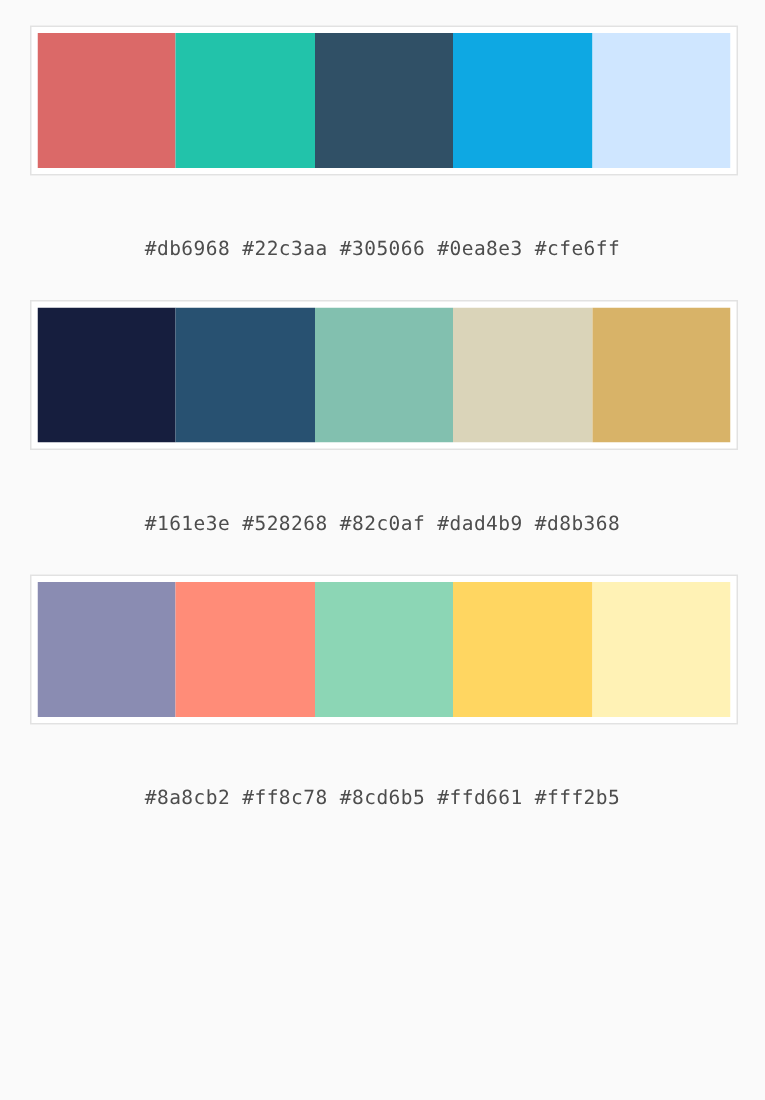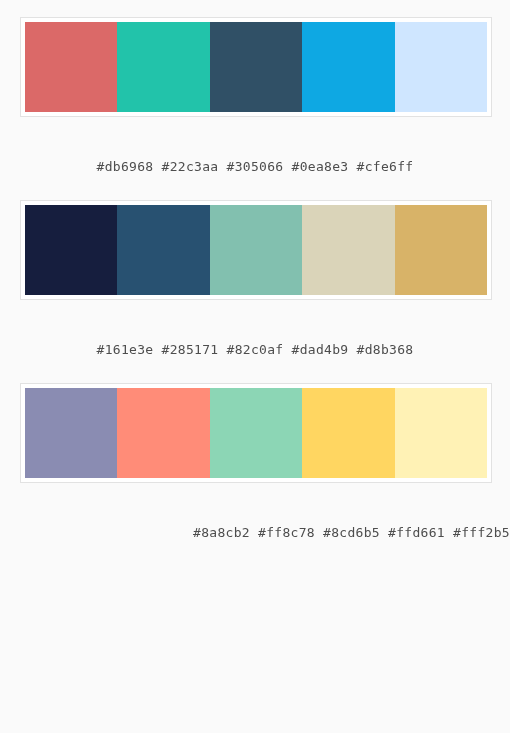--- a/index.html
+++ b/index.html
@@ -51,21 +51,21 @@
     white-space: pre;
   }
   
   .block-1 { padding-top: 17px; }
   .block-1 .palette-caption { padding-top: 42px; }
   .block-2 { padding-top: 26px; }
   .block-2 .palette-caption { padding-top: 42px; }
   .block-3 { padding-top: 26px; }
   .block-3 .palette-caption { padding-top: 42px; }
   .block-4 { padding-top: 26px; }
-  .block-4 .palette-caption { padding-top: 42px; text-align: right; }
+  .block-4 .palette-caption { padding-top: 42px; }
 </style>
 </head>
 <body style="background-color: rgb(250, 250, 250);">
 
 <div class="page">
 
   <div class="palette-block block-1">
     <div class="palette-card" style="background: rgb(255, 255, 255); border-color: rgb(226, 226, 226);">
       <div class="swatch-strip">
         <div class="swatch" style="background-color: rgb(219, 105, 104);"></div>
@@ -81,21 +81,21 @@
   <div class="palette-block block-2">
     <div class="palette-card" style="background: rgb(255, 255, 255); border-color: rgb(226, 226, 226);">
       <div class="swatch-strip">
         <div class="swatch" style="background-color: rgb(22, 30, 62);"></div>
         <div class="swatch" style="background-color: rgb(40, 81, 113);"></div>
         <div class="swatch" style="background-color: rgb(130, 192, 175);"></div>
         <div class="swatch" style="background-color: rgb(218, 212, 185);"></div>
         <div class="swatch" style="background-color: rgb(216, 179, 104);"></div>
       </div>
     </div>
-    <div class="palette-caption" style="color: rgb(77, 77, 77);">#161e3e #285171 #82c0af #dad4b9 #d8b368</div>
+    <div class="palette-caption" style="color: rgb(77, 77, 77);">#161e3e #528268 #82c0af #dad4b9 #d8b368</div>
   </div>
 
 
   <div class="palette-block block-4">
     <div class="palette-card" style="background: rgb(255, 255, 255); border-color: rgb(226, 226, 226);">
       <div class="swatch-strip">
         <div class="swatch" style="background-color: rgb(138, 140, 178);"></div>
         <div class="swatch" style="background-color: rgb(255, 140, 120);"></div>
         <div class="swatch" style="background-color: rgb(140, 214, 181);"></div>
         <div class="swatch" style="background-color: rgb(255, 214, 97);"></div>

